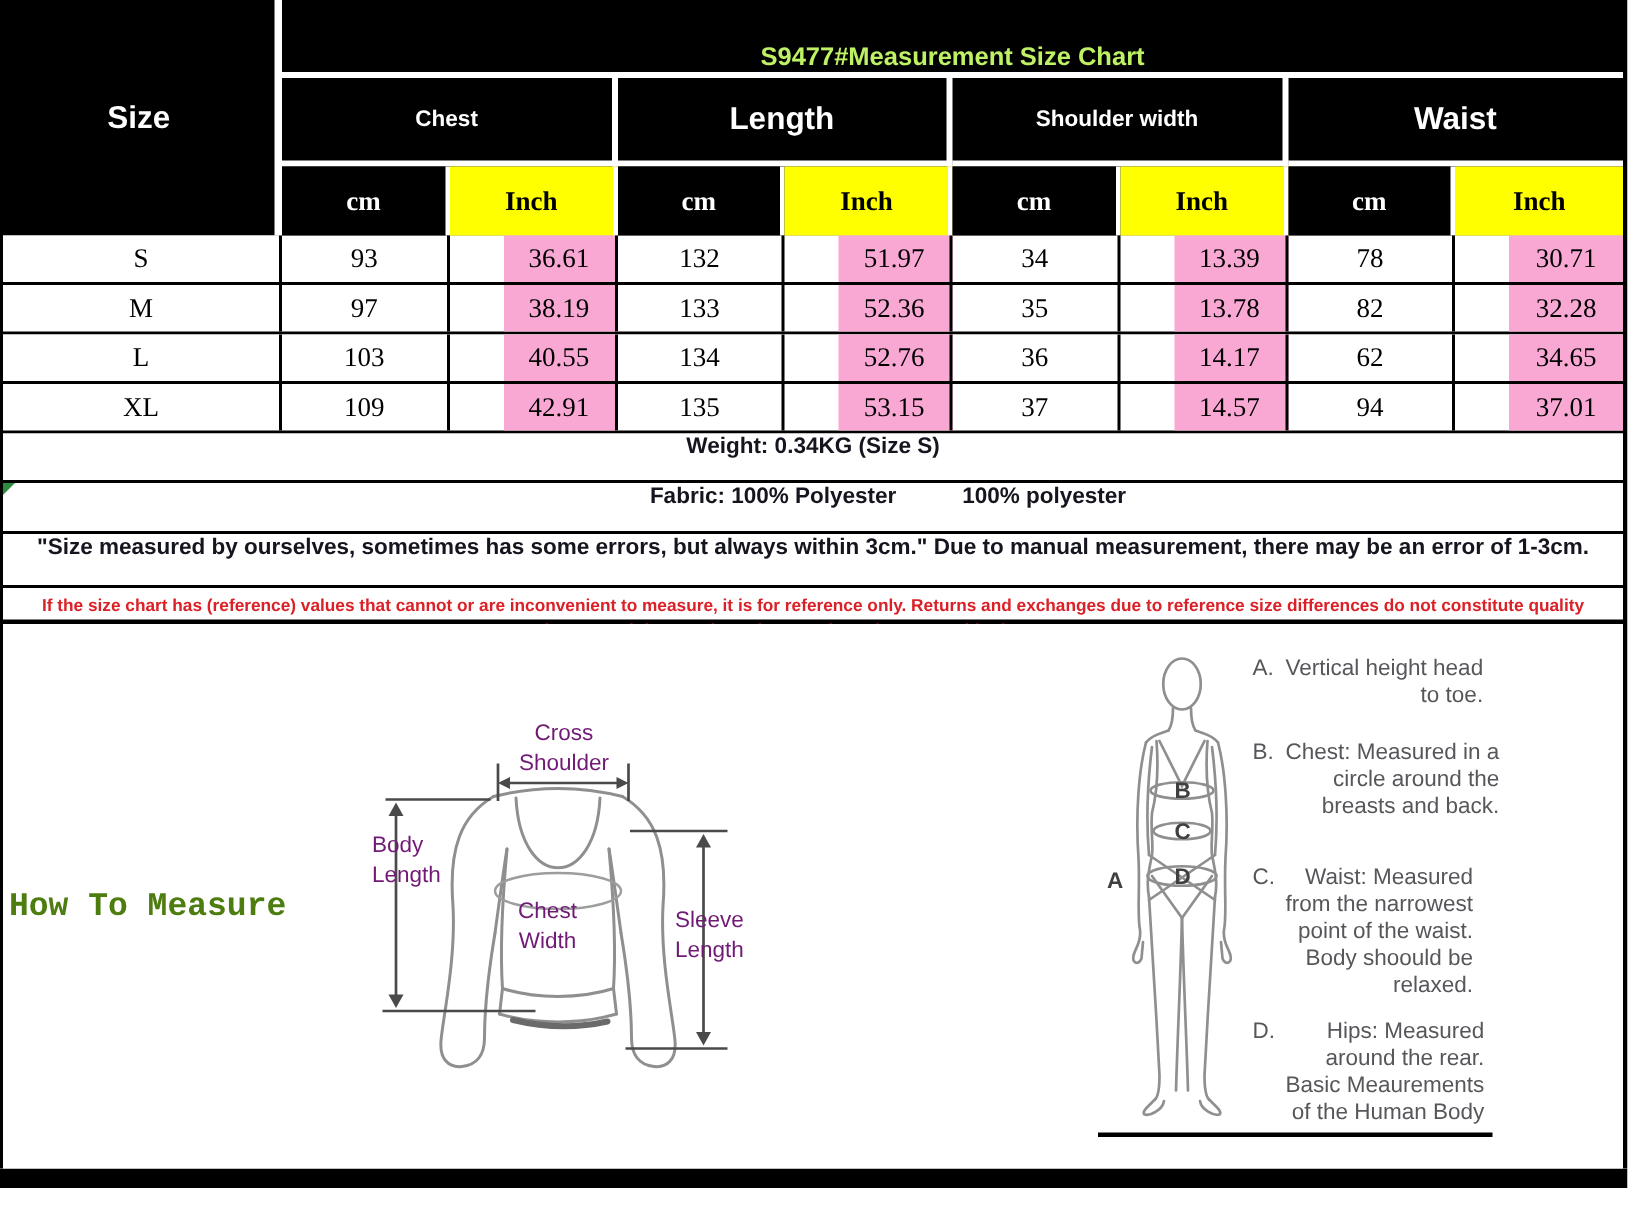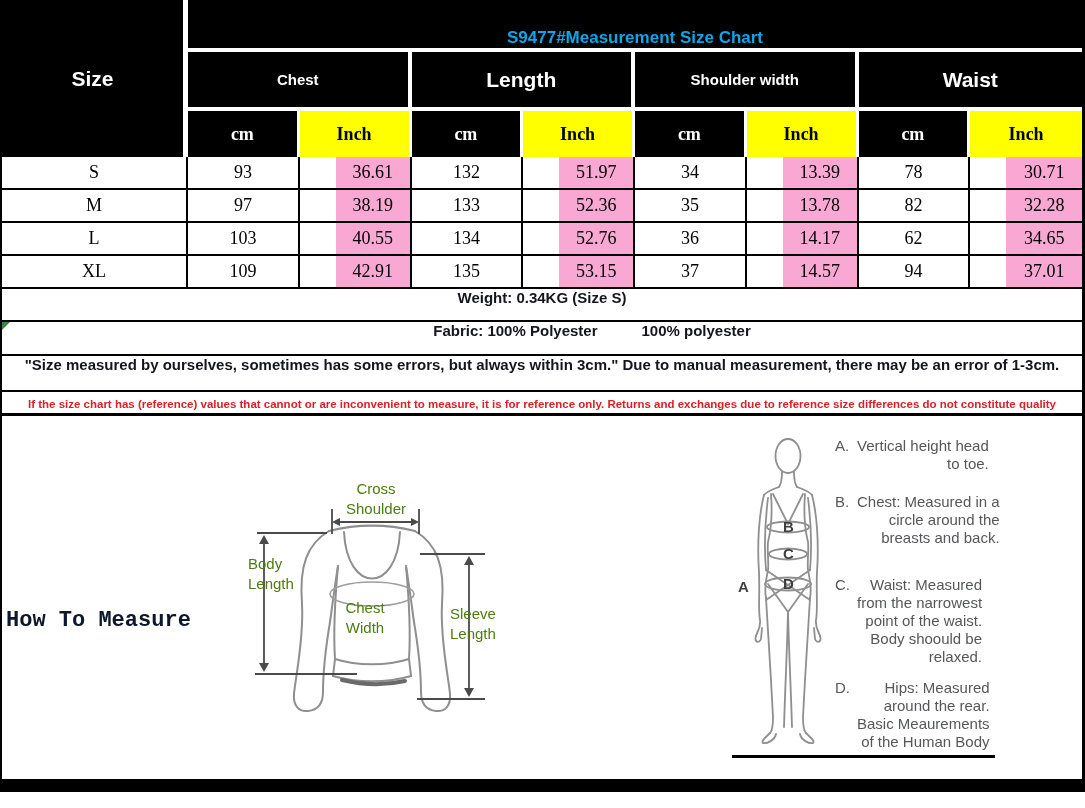--- a/index.html
+++ b/index.html
@@ -10,21 +10,21 @@
 
   
   .table-wrap { width:1085px; border-left:2px solid #000; border-right:3px solid #000; }
   .header-grid { display:grid; grid-template-columns:186px repeat(8,1fr);
                  grid-template-rows:52px 59px 46px; background:#000; }
   .hdr-size { grid-row:1/4; grid-column:1; border-right:5px solid #fff;
               display:flex; align-items:center; justify-content:center;
               color:#fff; font-weight:bold; font-size:21px; }
   .hdr-title { grid-row:1; grid-column:2/10; border-bottom:4px solid #fff;
                display:flex; align-items:center; justify-content:center;
-               color:#0ea5e9; font-weight:bold; font-size:17px;margin-top:28px; }
+               color:#bef264; font-weight:bold; font-size:17px;margin-top:28px; }
   .group-cell { grid-row:2; display:flex; align-items:center; justify-content:center;
                 color:#fff; font-weight:bold; font-size:15px;
                 border-bottom:4px solid #fff; border-right:4px solid #fff; }
   .group-cell.lg { font-size:21px; }
   .g1{grid-column:2/4} .g2{grid-column:4/6} .g3{grid-column:6/8} .g4{grid-column:8/10; border-right:none;}
   .unit-cell { grid-row:3; display:flex; align-items:center; justify-content:center;
                font-family:"Liberation Serif",serif; font-weight:bold; font-size:18px;
                border-right:3px solid #fff; }
   .u2{grid-column:2} .u3{grid-column:3} .u4{grid-column:4} .u5{grid-column:5}
   .u6{grid-column:6} .u7{grid-column:7} .u8{grid-column:8} .u9{grid-column:9; border-right:none;}
@@ -48,24 +48,24 @@
   .note-row { height:36px; }
   .disc-row { height:24px; display:block; text-align:center; padding:4px 10px 0 10px;
               color:#da2128; font-weight:bold; font-size:11.5px; line-height:1.5;
               border-bottom:3px solid #000; }
   .green-tri { position:absolute; left:0; top:0; width:0; height:0;
                border-top:8px solid #2e8b3d; border-right:8px solid transparent; }
 
   
   .measure { position:relative; width:1085px; height:363px; background:#fff;
              border-left:2px solid #000; border-right:3px solid #000; }
-  .howto { position:absolute; left:4px; top:192px;
+  .howto { position:absolute; left:4px; top:176px;
            font-family:"Liberation Mono","DejaVu Sans Mono",monospace;
-           font-weight:bold; font-size:22px; color:#0f172a; white-space:nowrap; }
-  .diag-label { position:absolute; font-size:15px; color:#4d7c0f; line-height:1.3;
+           font-weight:bold; font-size:22px; color:#4d7c0f; white-space:nowrap; }
+  .diag-label { position:absolute; font-size:15px; color:#701a75; line-height:1.3;
                 white-space:pre-line; }
   .lbl-cross  { left:328px; top:63px;  width:92px; text-align:center; }
   .lbl-body   { left:246px; top:138px; }
   .lbl-chest  { left:330px; top:182px; width:66px; text-align:center; }
   .lbl-sleeve { left:448px; top:188px; }
   .garment-svg { position:absolute; left:235px; top:38px; }
   .figure-svg  { position:absolute; left:733px; top:16px; }
   .notes { position:absolute; left:833px; top:0; width:200px; }
   .note-item { position:absolute; display:flex; font-size:15px; color:#56575a; line-height:1.2; }
   .note-item .nlabel { width:22px; flex:none; }

